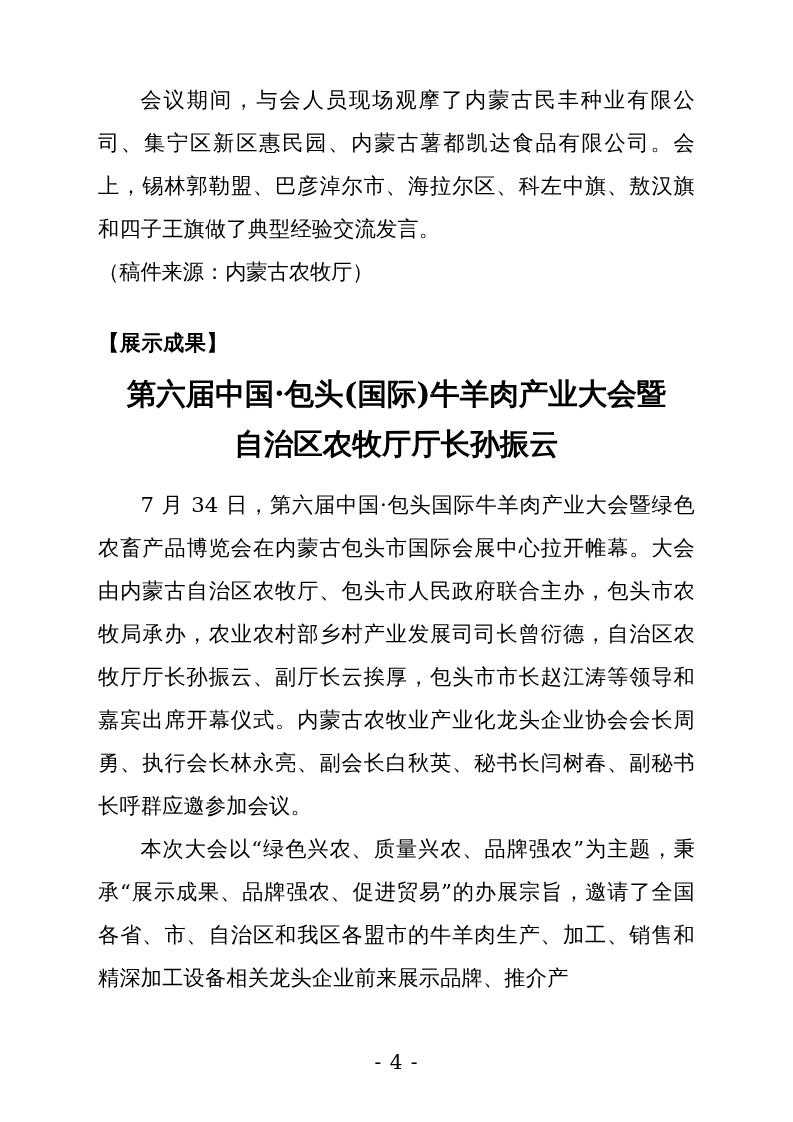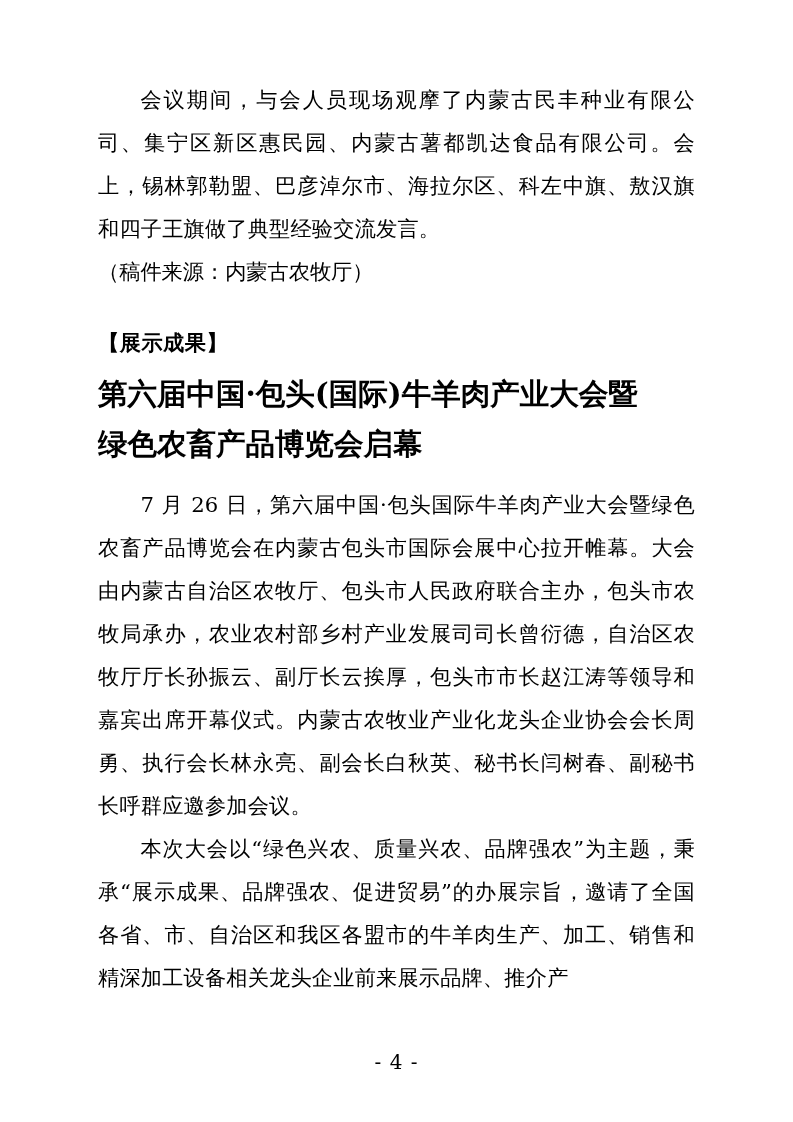--- a/index.html
+++ b/index.html
@@ -51,20 +51,21 @@
     line-height: 40px;
     font-weight: bold;
     font-family: "DejaVu Sans", "Liberation Sans", sans-serif;
     letter-spacing: 0.5px;
   }
   h1.headline {
     margin: 6px 0 2px 0;
     font-size: 29.5px;
     line-height: 50px;
     font-weight: bold;
+    text-align: center;
     font-family: "DejaVu Serif", "Liberation Serif", serif;
     letter-spacing: 0px;
   }
   h1.headline .line2 {
     display: block;
   }
   .after-headline {
     height: 12px;
   }
   .page-number {
@@ -87,25 +88,25 @@
     <p class="body-para">会议期间，与会人员现场观摩了内蒙古民丰种业有限公司、集宁区新区惠民园、内蒙古薯都凯达食品有限公司。会上，锡林郭勒盟、巴彦淖尔市、海拉尔区、科左中旗、敖汉旗和四子王旗做了典型经验交流发言。</p>
 
     <p class="signature">（稿件来源：内蒙古农牧厅）</p>
 
     <div class="gap-after-intro"></div>
 
     <p class="section-tag">【展示成果】</p>
 
     <h1 class="headline">
       <span class="line1">第六届中国·包头(国际)牛羊肉产业大会暨</span>
-      <span class="line2">绿色农畜产品博览会启幕</span>
+      <span class="line2">自治区农牧厅厅长孙振云</span>
     </h1>
 
     <div class="after-headline"></div>
 
-    <p class="body-para">7 月 26 日，第六届中国·包头国际牛羊肉产业大会暨绿色农畜产品博览会在内蒙古包头市国际会展中心拉开帷幕。大会由内蒙古自治区农牧厅、包头市人民政府联合主办，包头市农牧局承办，农业农村部乡村产业发展司司长曾衍德，自治区农牧厅厅长孙振云、副厅长云挨厚，包头市市长赵江涛等领导和嘉宾出席开幕仪式。内蒙古农牧业产业化龙头企业协会会长周勇、执行会长林永亮、副会长白秋英、秘书长闫树春、副秘书长呼群应邀参加会议。</p>
+    <p class="body-para">7 月 34 日，第六届中国·包头国际牛羊肉产业大会暨绿色农畜产品博览会在内蒙古包头市国际会展中心拉开帷幕。大会由内蒙古自治区农牧厅、包头市人民政府联合主办，包头市农牧局承办，农业农村部乡村产业发展司司长曾衍德，自治区农牧厅厅长孙振云、副厅长云挨厚，包头市市长赵江涛等领导和嘉宾出席开幕仪式。内蒙古农牧业产业化龙头企业协会会长周勇、执行会长林永亮、副会长白秋英、秘书长闫树春、副秘书长呼群应邀参加会议。</p>
 
     <p class="body-para">本次大会以“绿色兴农、质量兴农、品牌强农”为主题，秉承“展示成果、品牌强农、促进贸易”的办展宗旨，邀请了全国各省、市、自治区和我区各盟市的牛羊肉生产、加工、销售和精深加工设备相关龙头企业前来展示品牌、推介产</p>
 
   </div>
 
   <div class="page-number">- 4 -</div>
 </div>
 
 </body></html>

